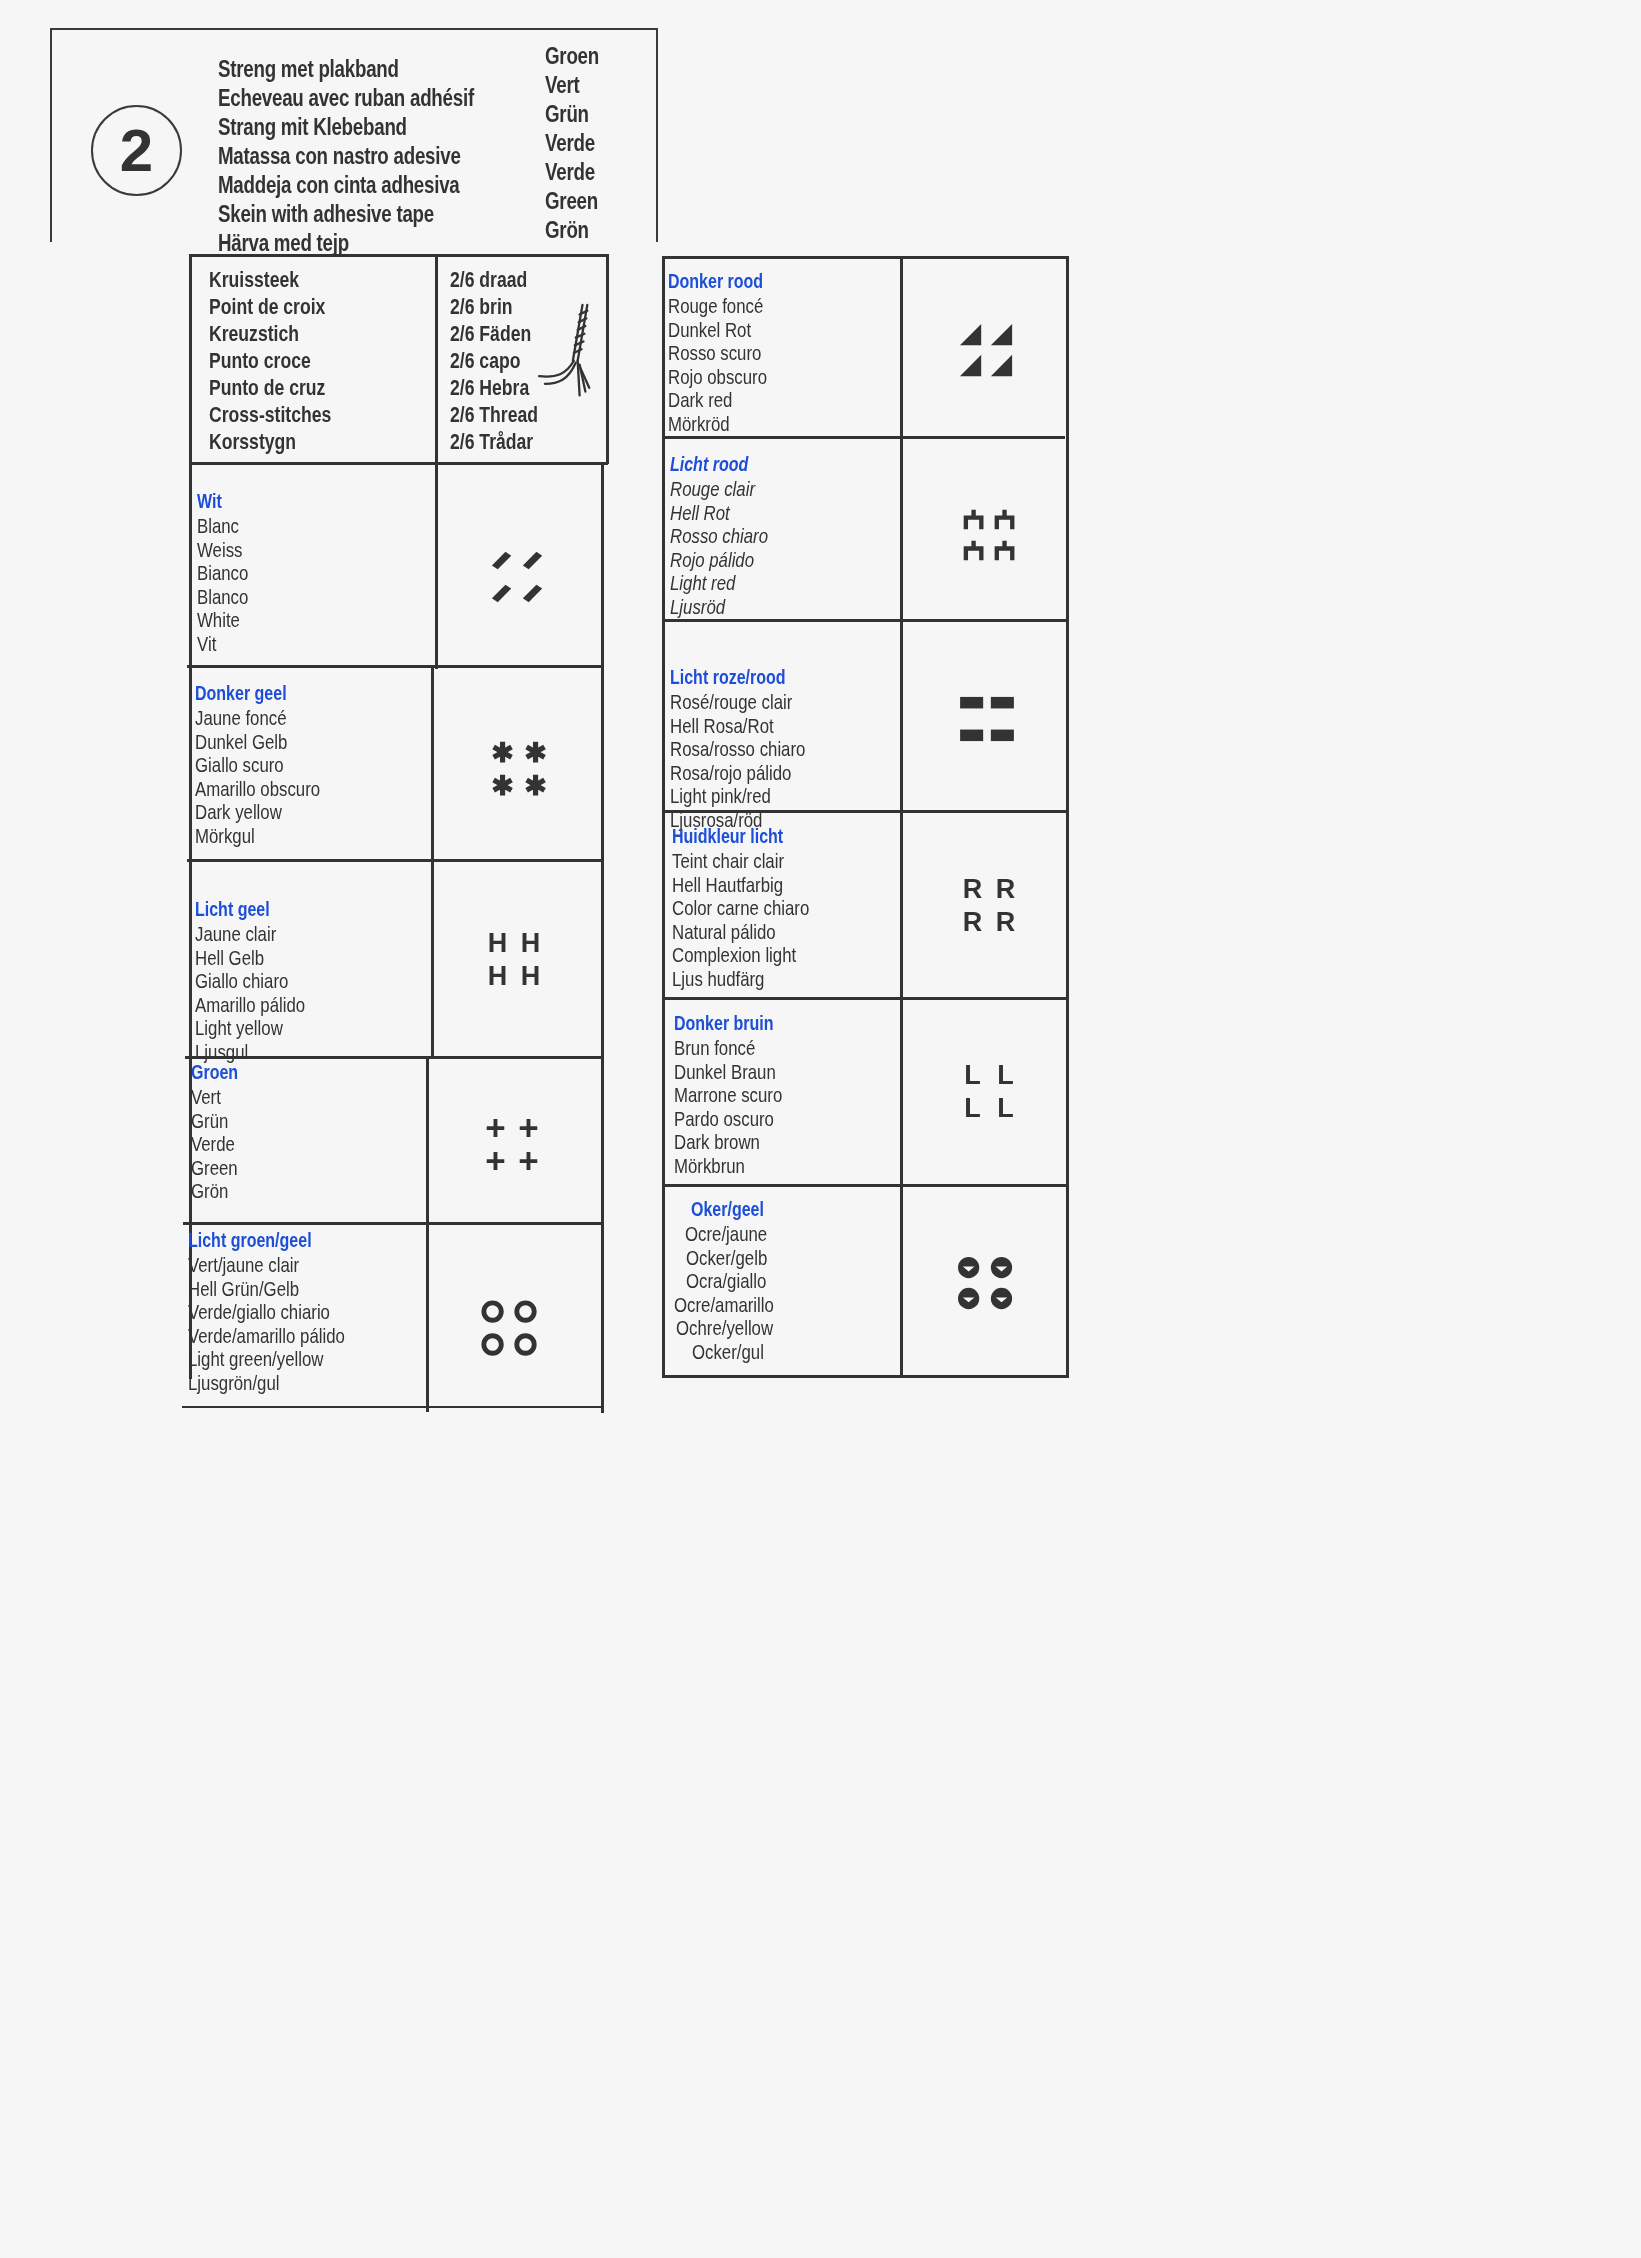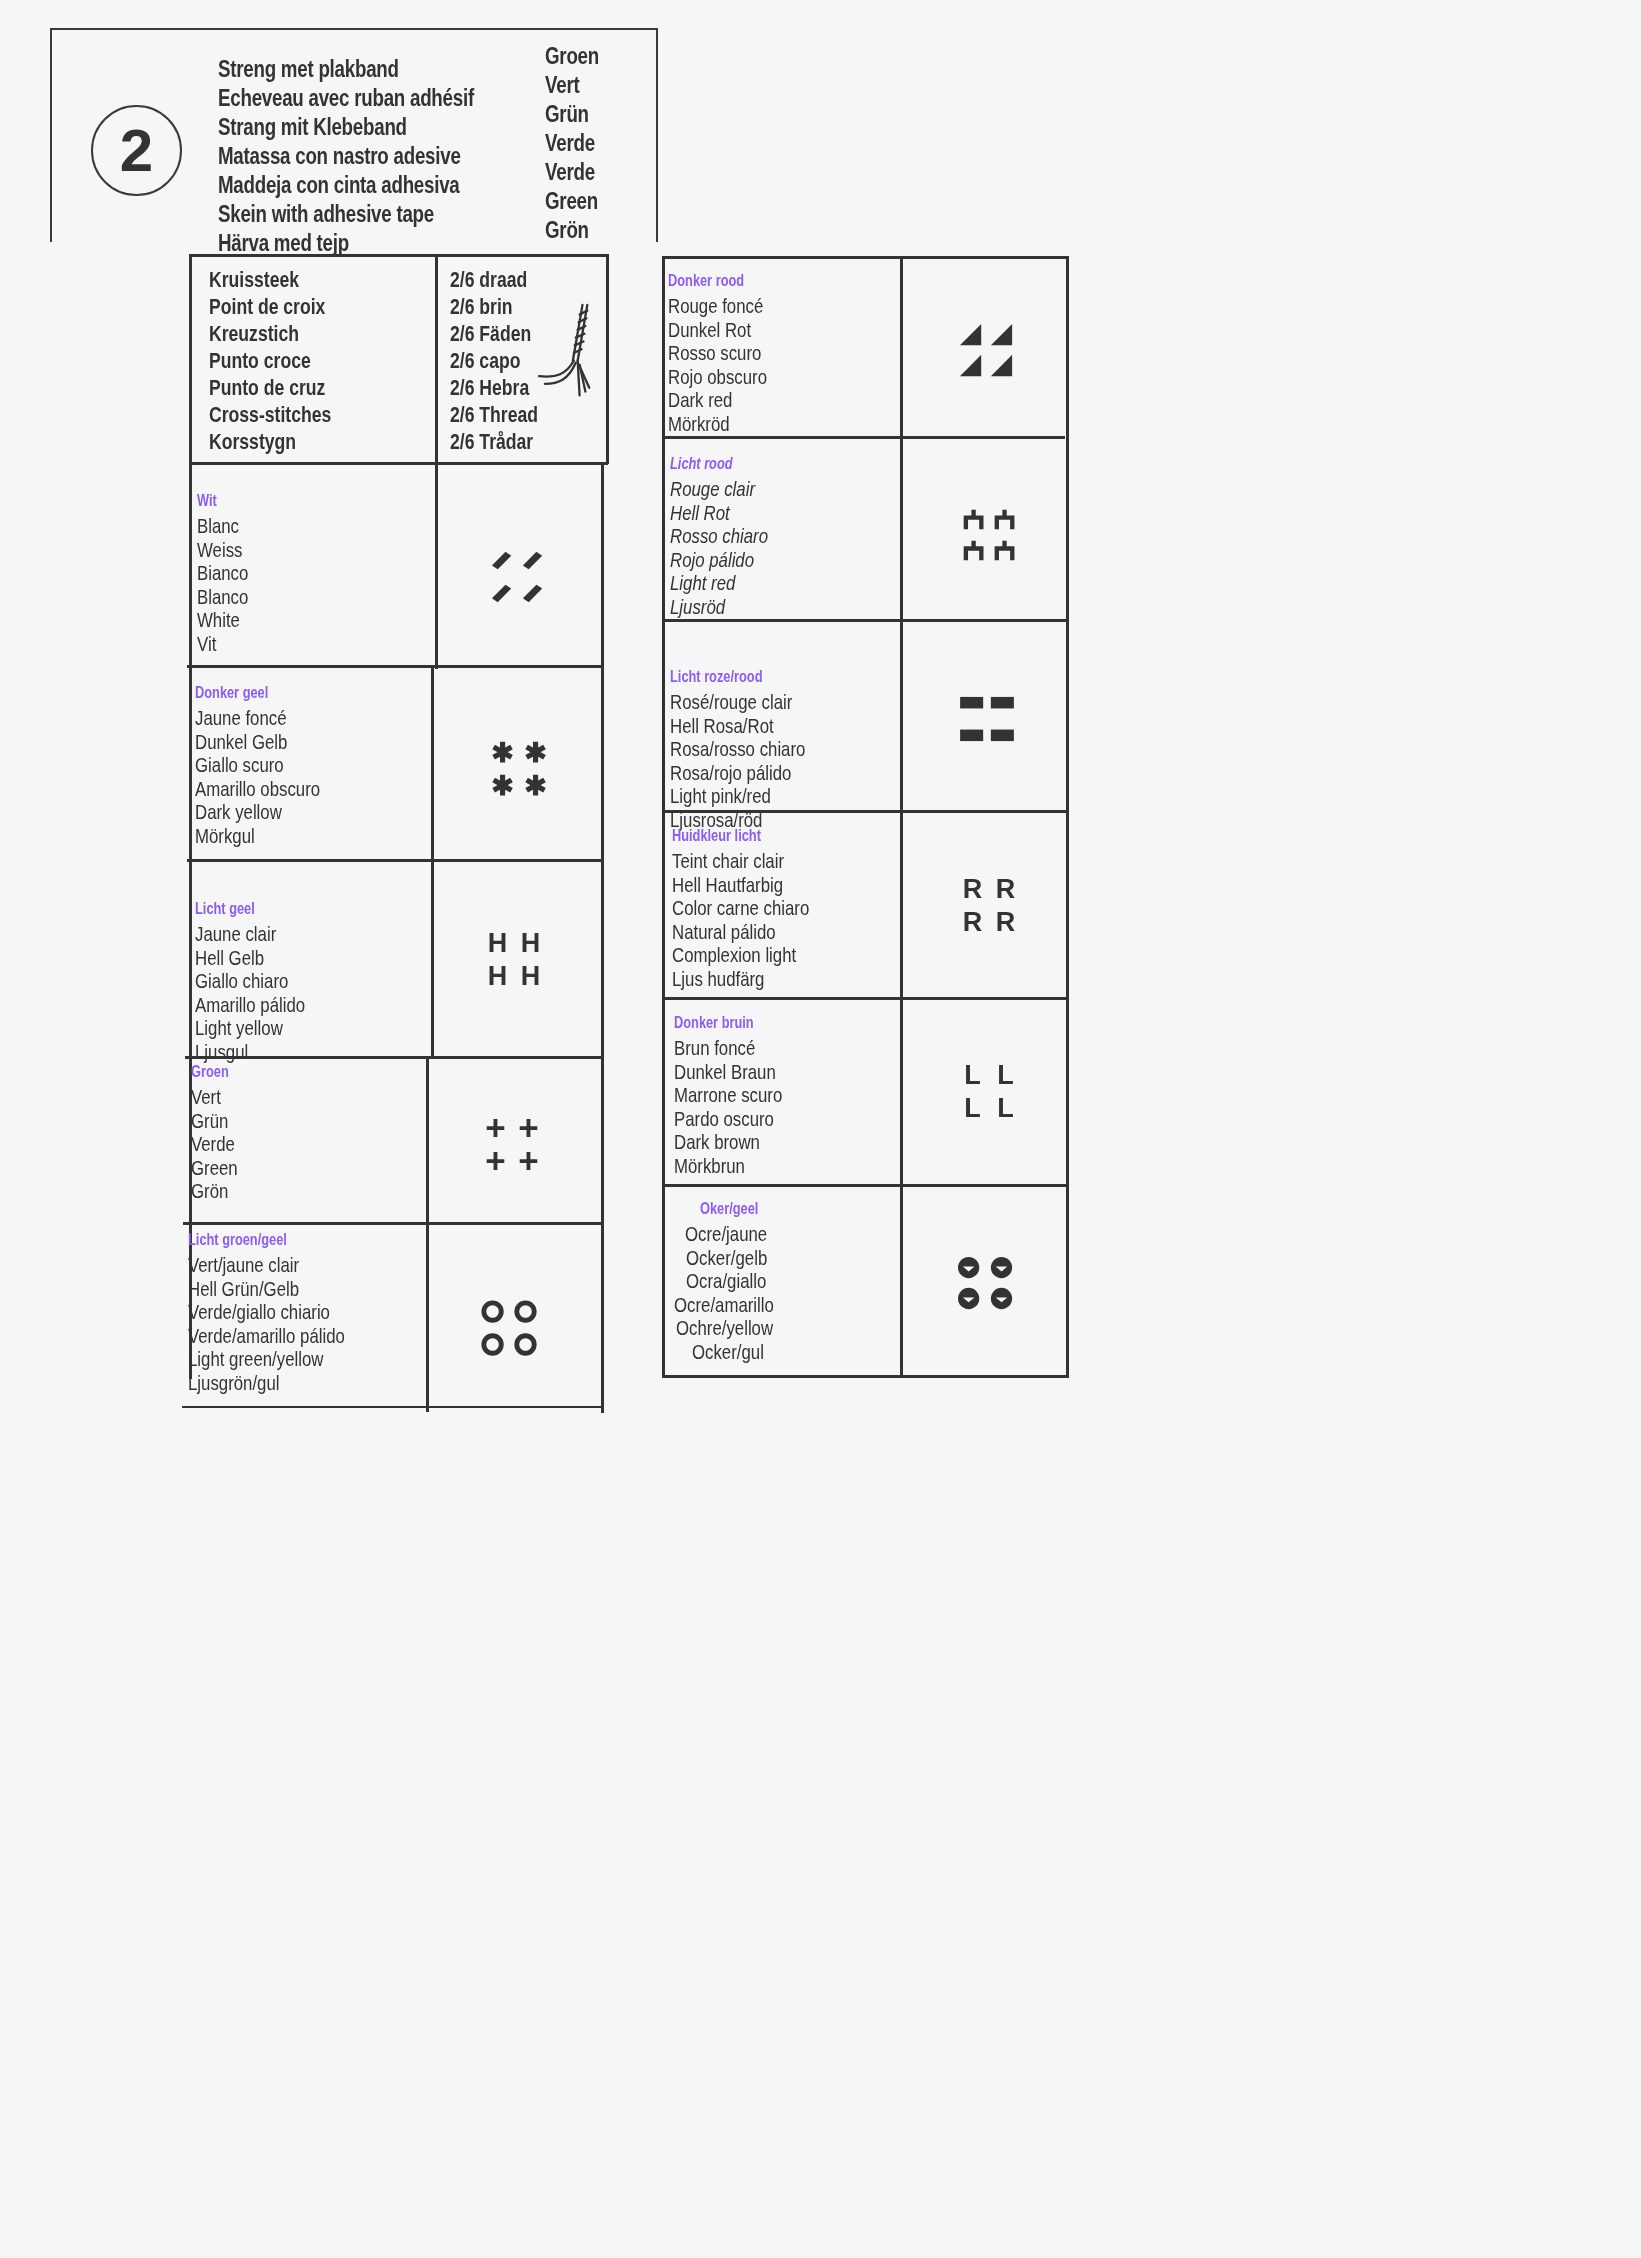--- a/index.html
+++ b/index.html
@@ -16,21 +16,21 @@
   .top-colors { left:545px; top:41px; }
   .top-line { font-weight:bold; font-size:24px; line-height:29px; height:29px; letter-spacing:-0.3px; color:#333; }
   .top-line span { display:inline-block; transform:scaleX(0.78); transform-origin:0 0; white-space:nowrap; }
   .cell { position:absolute; box-sizing:border-box; }
   .hline { position:absolute; height:2.9px; background:#333; }
   .vline { position:absolute; width:2.9px; background:#333; }
 
   .hdr-line { font-weight:bold; font-size:22px; line-height:27px; height:27px; color:#333; }
   .hdr-line span { display:inline-block; transform:scaleX(0.8); transform-origin:0 0; white-space:nowrap; }
 
-  .col-name { font-weight:bold; font-size:16px; line-height:24px; height:25px; color:#8b5cf6; }
+  .col-name { font-weight:bold; font-size:20px; line-height:24px; height:25px; color:#1d4ed8; }
   .col-name span, .col-trans span { display:inline-block; transform:scaleX(0.8); transform-origin:0 0; white-space:nowrap; }
   .col-trans { font-size:21px; line-height:23.6px; height:23.6px; color:#333; }
 
   .sym { position:absolute; display:grid; grid-template-columns:repeat(2, 33px); grid-auto-rows:33px; gap:0px; color:#333; }
   .sym span { display:flex; align-items:center; justify-content:center; font-weight:bold; font-size:27px; line-height:1; }
 </style>
 </head>
 <body>
 
 <div id="top-box" class="abs"></div>

